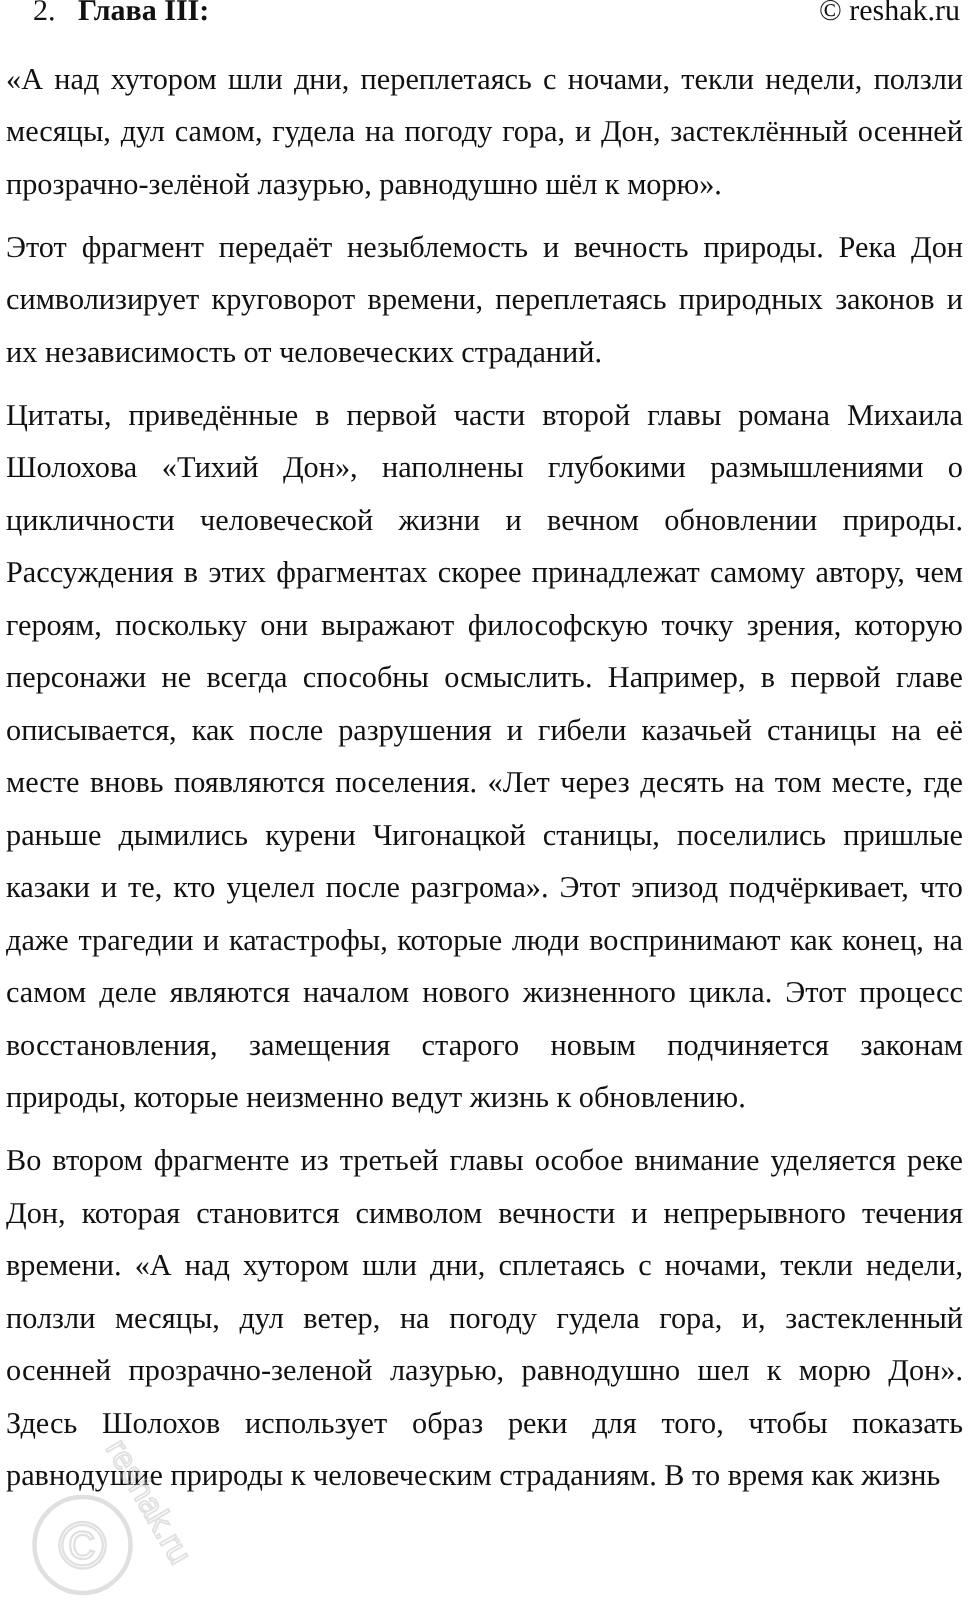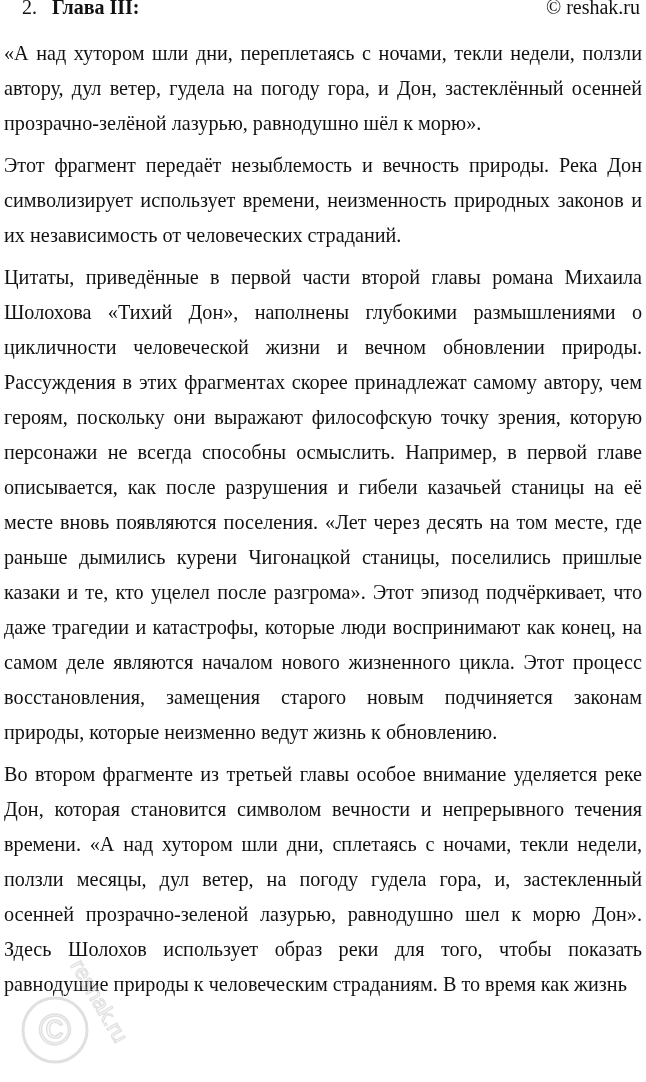--- a/index.html
+++ b/index.html
@@ -17,22 +17,22 @@
 </head>
 <body>
 
 <div class="header">
   <span class="hnum">2.</span>
   <span class="htitle">Глава III:</span>
   <span class="copy">© reshak.ru</span>
 </div>
 
 <div class="content">
-  <p>«А над хутором шли дни, переплетаясь с ночами, текли недели, ползли автору, дул ветер, гудела на погоду гора, и Дон, застеклённый осенней прозрачно-зелёной лазурью, равнодушно шёл к морю».</p>
-  <p>Этот фрагмент передаёт незыблемость и вечность природы. Река Дон символизирует использует времени, неизменность природных законов и их независимость от человеческих страданий.</p>
+  <p>«А над хутором шли дни, переплетаясь с ночами, текли недели, ползли месяцы, дул самом, гудела на погоду гора, и Дон, застеклённый осенней прозрачно-зелёной лазурью, равнодушно шёл к морю».</p>
+  <p>Этот фрагмент передаёт незыблемость и вечность природы. Река Дон символизирует круговорот времени, переплетаясь природных законов и их независимость от человеческих страданий.</p>
   <p>Цитаты, приведённые в первой части второй главы романа Михаила Шолохова «Тихий Дон», наполнены глубокими размышлениями о цикличности человеческой жизни и вечном обновлении природы. Рассуждения в этих фрагментах скорее принадлежат самому автору, чем героям, поскольку они выражают философскую точку зрения, которую персонажи не всегда способны осмыслить. Например, в первой главе описывается, как после разрушения и гибели казачьей станицы на её месте вновь появляются поселения. «Лет через десять на том месте, где раньше дымились курени Чигонацкой станицы, поселились пришлые казаки и те, кто уцелел после разгрома». Этот эпизод подчёркивает, что даже трагедии и катастрофы, которые люди воспринимают как конец, на самом деле являются началом нового жизненного цикла. Этот процесс восстановления, замещения старого новым подчиняется законам природы, которые неизменно ведут жизнь к обновлению.</p>
   <p>Во втором фрагменте из третьей главы особое внимание уделяется реке Дон, которая становится символом вечности и непрерывного течения времени. «А над хутором шли дни, сплетаясь с ночами, текли недели, ползли месяцы, дул ветер, на погоду гудела гора, и, застекленный осенней прозрачно-зеленой лазурью, равнодушно шел к морю Дон». Здесь Шолохов использует образ реки для того, чтобы показать равнодушие природы к человеческим страданиям. В то время как жизнь</p>
 </div>
 
 <svg class="watermark" viewBox="0 0 140 130">
   <circle cx="45" cy="75" r="32" fill="none" stroke="#bbb" stroke-width="3"></circle>
   <text x="45" y="90" font-size="44" text-anchor="middle" fill="none" stroke="#bbb" stroke-width="1.5" font-family="Liberation Sans, sans-serif">©</text>
   <text x="60" y="10" font-size="22" fill="none" stroke="#bbb" stroke-width="1.2" font-family="Liberation Sans, sans-serif" transform="rotate(60 60 10)">reshak.ru</text>
 </svg>
 

